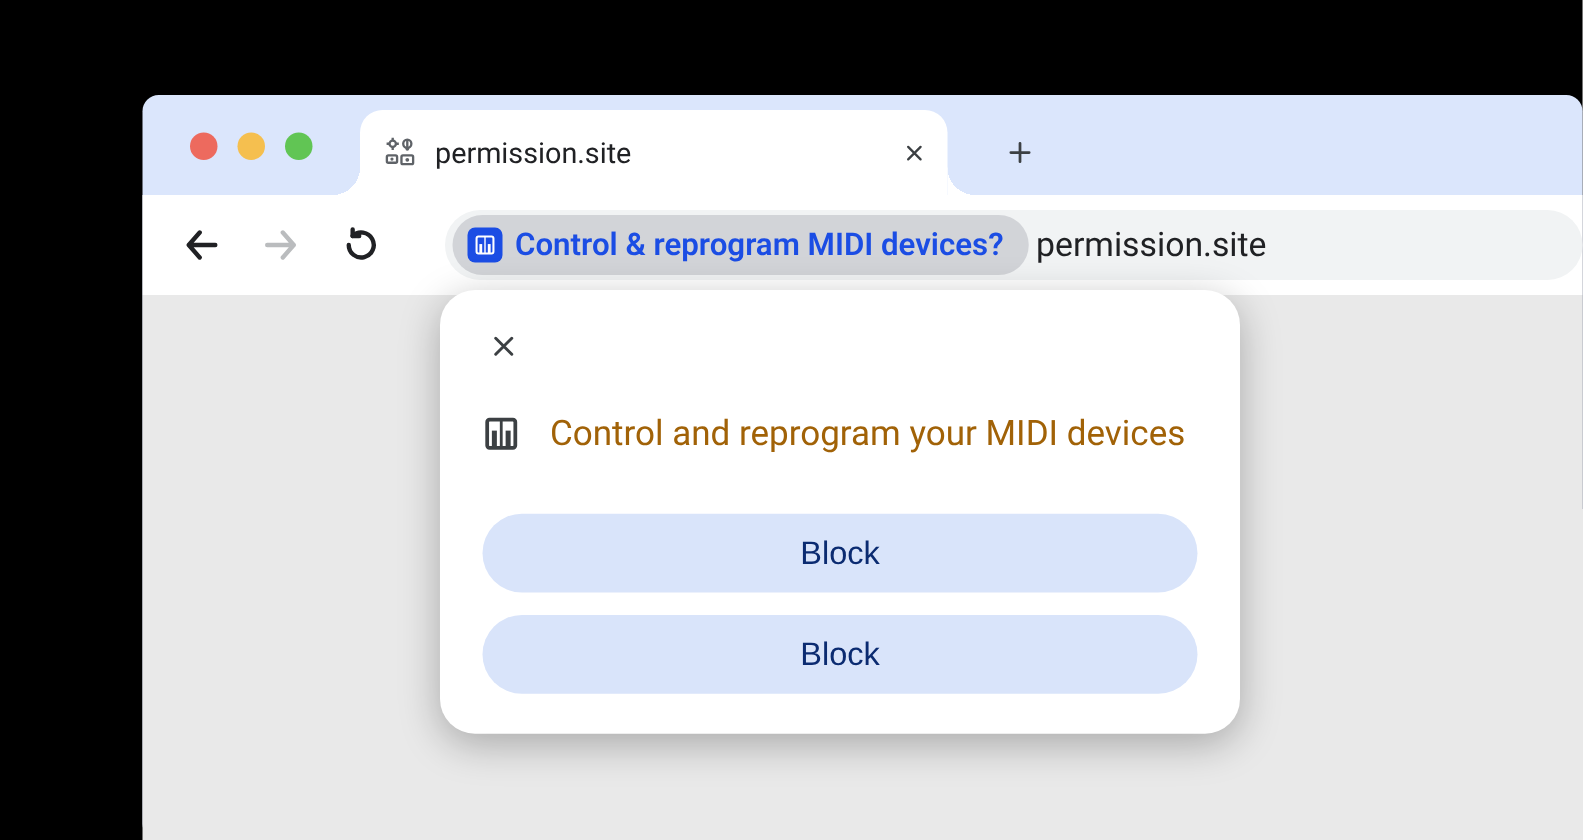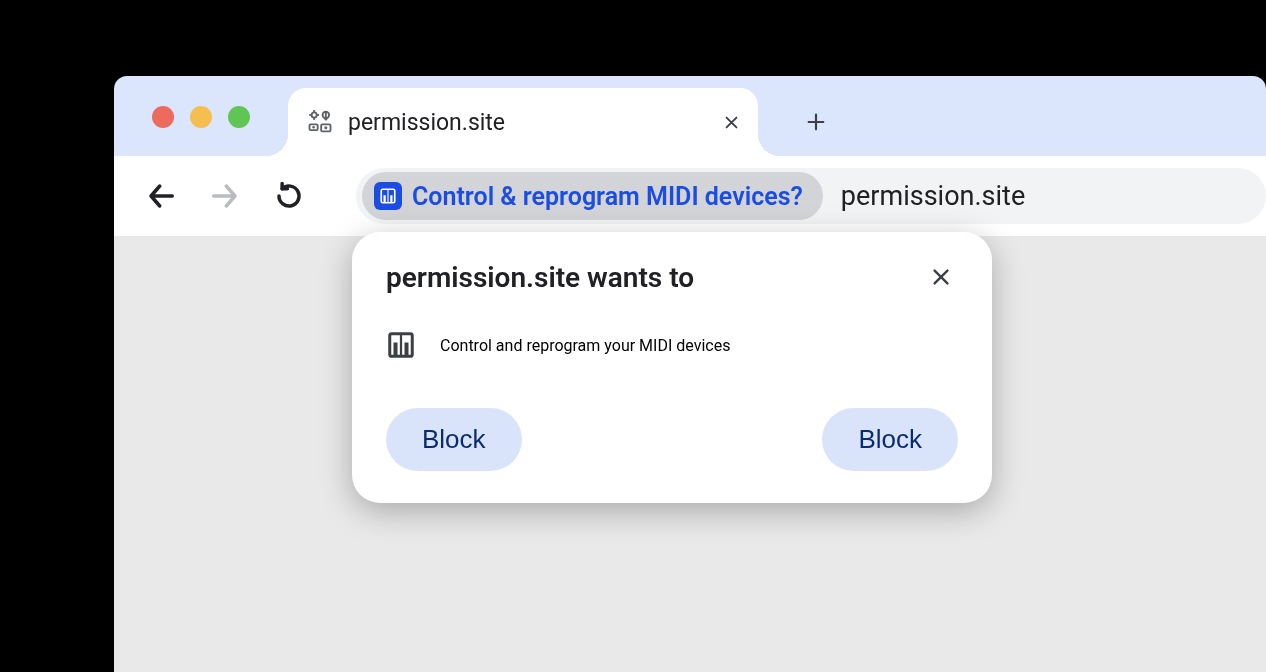--- a/index.html
+++ b/index.html
@@ -141,21 +141,21 @@
       gap: 22px;
       margin-right: 12px;
     }
     .address-wrap {
       display: flex;
       align-items: center;
       background: #f1f3f4;
       height: 56px;
       border-radius: 28px;
       padding-left: 6px;
-      gap: 18px;
+      gap: 6px;
       flex: 1;
       margin-left: 22px;
     }
     .chip {
       display: flex;
       align-items: center;
       background: #d2d4d8;
       border-radius: 28px;
       height: 48px;
       padding: 0 20px 0 12px;
@@ -230,28 +230,29 @@
     .midi-icon {
       width: 30px;
       height: 30px;
       display: flex;
       align-items: center;
       justify-content: center;
       color: #3c4043;
       flex-shrink: 0;
     }
     .popup-desc {
-      font-size: 16px;
-      color: #000000;
+      font-size: 28px;
+      color: #a16207;
     }
     .popup-actions {
       margin-top: 48px;
       display: flex;
-      justify-content: space-between;
-      gap: 36px;
+      justify-content: flex-start;
+      gap: 18px;
+      flex-direction: column;
     }
     .pill-btn {
       background: #d9e4fa;
       color: #0b2b71;
       font-size: 26px;
       font-weight: 500;
       padding: 16px 36px;
       border-radius: 34px;
       border: none;
       cursor: pointer;
@@ -332,21 +333,20 @@
         <span class="chip-text">Control &amp; reprogram MIDI devices?</span>
       </div>
       <span class="url-text">permission.site</span>
     </div>
   </div>
 
   <div class="content-area"></div>
 
   <div class="permission-popup">
     <div class="popup-header">
-      <div class="popup-title">permission.site wants to</div>
       <div class="popup-close">
         <svg viewBox="0 0 24 24">
             <path d="M5 5 L19 19 M19 5 L5 19" stroke="currentColor" stroke-width="2.6" stroke-linecap="round"></path>
           </svg>
       </div>
     </div>
     <div class="popup-body">
       <span class="midi-icon">
         <svg viewBox="0 0 24 24">
             <rect x="3" y="3" width="18" height="18" rx="1.5" fill="none" stroke="currentColor" stroke-width="2.4"></rect>

